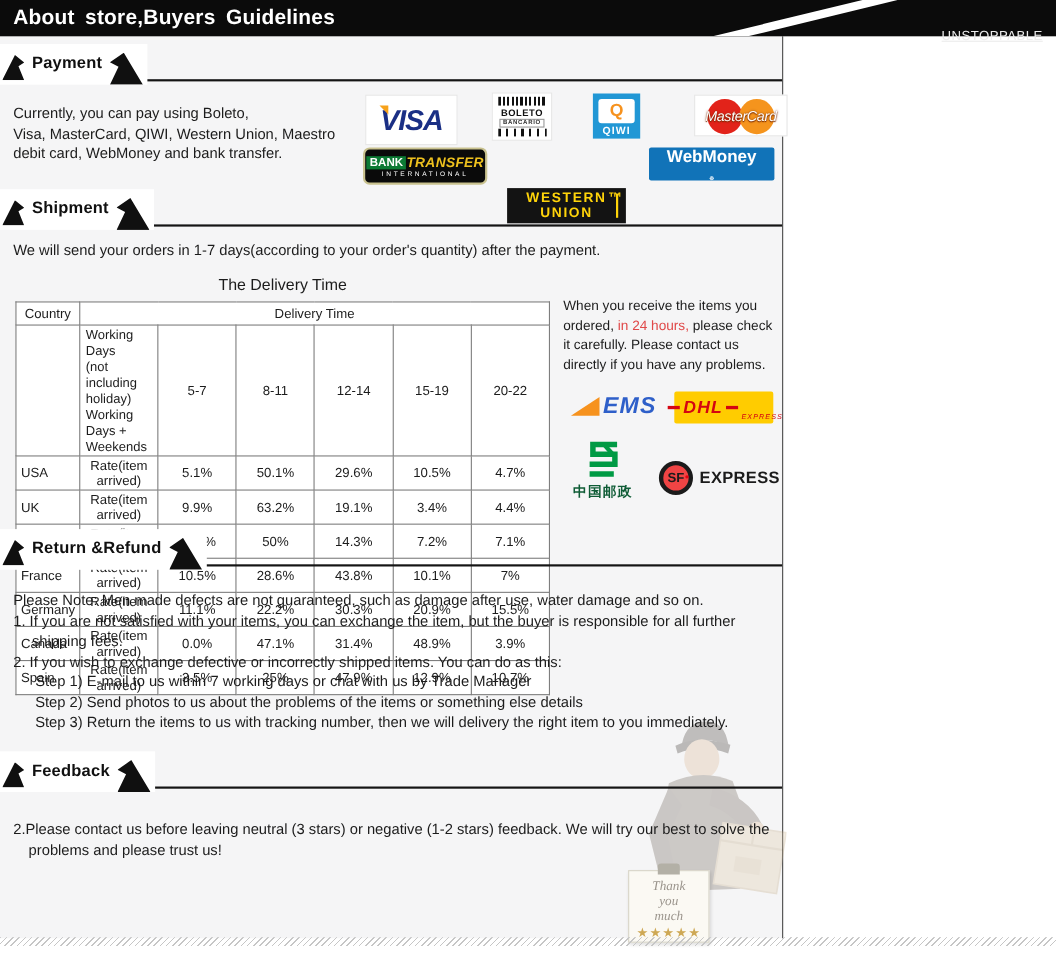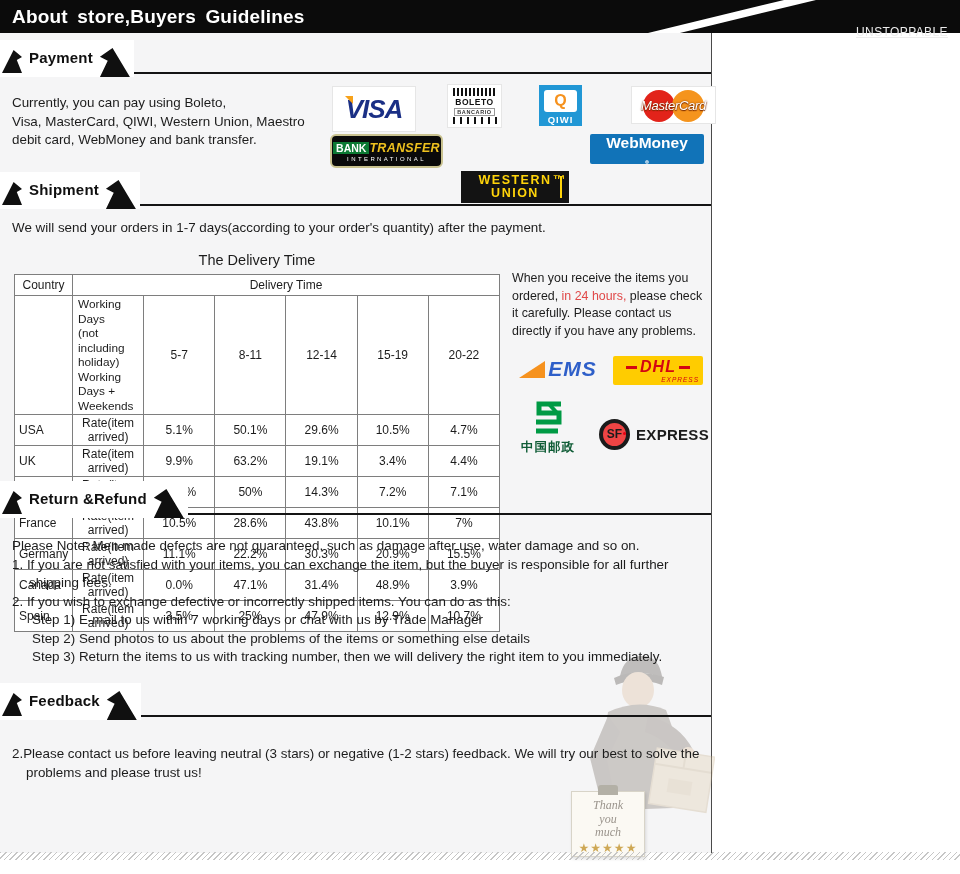--- a/index.html
+++ b/index.html
@@ -77,21 +77,21 @@
   .delivery tbody td { height:17px; }
   .delivery .c-country { text-align:left; padding-left:4px; }
 
   .notice { font-size:12.4px; line-height:17.5px; color:#1c1c1c; z-index:2; }
   .red { color:#e04848; }
 
   
   .carrier { position:absolute; display:flex; align-items:center; justify-content:center; z-index:2; }
   .ems-wing { width:0; height:0; border-bottom:17px solid #f6921e; border-left:26px solid transparent; margin-right:3px; }
   .ems-text { font-style:italic; font-weight:bold; font-size:21px; color:#2e5fc9; letter-spacing:1px; }
-  .dhl { background:#ffcc00; border-radius:2px; flex-direction:column; padding:2px 4px; }
+  .dhl { background:#ffcc00; border-radius:2px; flex-direction:row; padding:2px 4px; }
   .dhl-row { display:flex; align-items:center; }
   .dhl-bar { width:11px; height:3px; background:#d40511; margin:0 3px; }
   .dhl-text { color:#d40511; font-style:italic; font-weight:bold; font-size:16px; letter-spacing:1px; }
   .dhl-sub { color:#d40511; font-style:italic; font-size:6.5px; align-self:flex-end; letter-spacing:1px; }
   .cp { flex-direction:column; gap:2px; }
   .cp-text { font-size:12.5px; font-weight:bold; color:#0f5c36; letter-spacing:1px; }
   .sf { gap:6px; }
   .sf-circle { width:31px; height:31px; border:4px solid #1b1b1b; border-radius:50%; display:flex; align-items:center; justify-content:center; background:#ef4444; }
   .sf-initials { font-weight:bold; font-size:12px; color:#1b1b1b; position:relative; }
   .sf-initials::after { content:""; position:absolute; right:-4px; top:5px; width:3px; height:3px; border-radius:50%; background:#e60012; }

